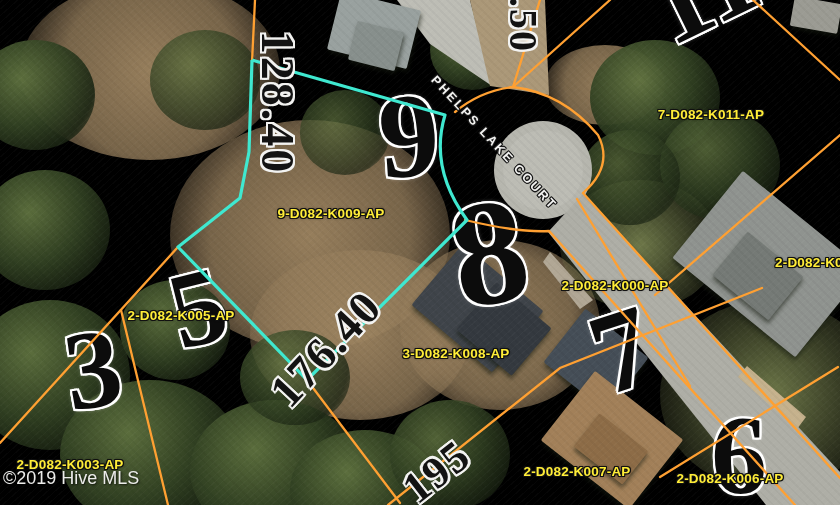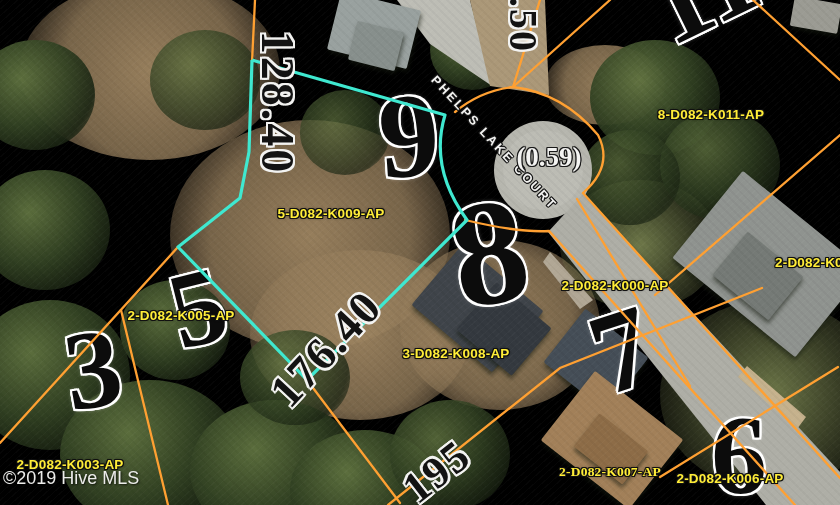--- a/index.html
+++ b/index.html
@@ -117,29 +117,28 @@
       <path d="M 307,380 L 400,503"></path>
     </g>
     <path d="M 252,60 L 249,152 L 240,198 L 178,247 L 307,380 L 467,220 Q 429,168 445,115 L 252,60" stroke="#3fe8d0" stroke-width="3.2" fill="none" stroke-linejoin="round"></path>
   </svg>
 
   <span class="dim ctr" style="left:277px;top:103px;font-size:46px;letter-spacing:3px;transform:translate(-50%,-50%) rotate(90deg);z-index:7;">128.40</span>
   <span class="dim ctr" style="left:326px;top:349px;font-size:46px;letter-spacing:2px;transform:translate(-50%,-50%) rotate(-47deg);z-index:7;">176.40</span>
   <span class="dim ctr" style="left:437px;top:472px;font-size:44px;letter-spacing:2px;transform:translate(-50%,-50%) rotate(-38deg);z-index:7;">195</span>
   <span class="dim ctr" style="left:523px;top:14px;font-size:40px;letter-spacing:2px;transform:translate(-50%,-50%) rotate(90deg);z-index:7;">5.50</span>
 
-  <span class="pid ctr" style="left:331px;top:214px;transform:translate(-50%,-50%);z-index:8;">5-D082-K009-AP</span>
-  <span class="pid ctr" style="left:711px;top:115px;transform:translate(-50%,-50%);z-index:8;">8-D082-K011-AP</span>
+  <span class="pid ctr" style="left:331px;top:214px;transform:translate(-50%,-50%);z-index:8;">9-D082-K009-AP</span>
+  <span class="pid ctr" style="left:711px;top:115px;transform:translate(-50%,-50%);z-index:8;">7-D082-K011-AP</span>
   <span class="pid ctr" style="left:181px;top:316px;transform:translate(-50%,-50%);z-index:8;text-align:center;">2-D082-K005-AP</span>
   <span class="pid ctr" style="left:592px;top:286px;transform:translate(-50%,-50%);z-index:8;margin-left:23px;">2-D082-K000-AP</span>
   <span class="pid ctr" style="left:456px;top:354px;transform:translate(-50%,-50%);z-index:8;">3-D082-K008-AP</span>
-  <span class="pid ctr" style="left:610px;top:472px;transform:translate(-50%,-50%);z-index:8;font-family:Liberation Serif, serif;">2-D082-K007-AP</span>
+  <span class="pid ctr" style="left:577px;top:472px;transform:translate(-50%,-50%);z-index:8;">2-D082-K007-AP</span>
   <span class="pid ctr" style="left:730px;top:479px;transform:translate(-50%,-50%);z-index:8;text-align:center;">2-D082-K006-AP</span>
   <span class="pid ctr" style="left:70px;top:455px;transform:translate(-50%,-50%);z-index:8;margin-top:10px;">2-D082-K003-AP</span>
   <span class="pid" style="left:775px;top:256px;z-index:8;">2-D082-K0</span>
 
   <span class="wtext ctr" style="left:494px;top:143px;font-size:12.5px;font-weight:bold;letter-spacing:2.5px;transform:translate(-50%,-50%) rotate(47deg);z-index:9;">PHELPS LAKE COURT</span>
 
-  <span class="wtext ctr" style="left:549px;top:157px;font-family:'Liberation Serif',serif;font-weight:bold;font-size:27px;transform:translate(-50%,-50%);z-index:9;">(0.59)</span>
 
   <span class="wtext" style="left:3px;top:469px;font-size:18px;color:#ececea;text-shadow:1px 1px 2px rgba(0,0,0,.7);z-index:10;">©2019 Hive MLS</span>
 
 </div>
 
 </body></html>

